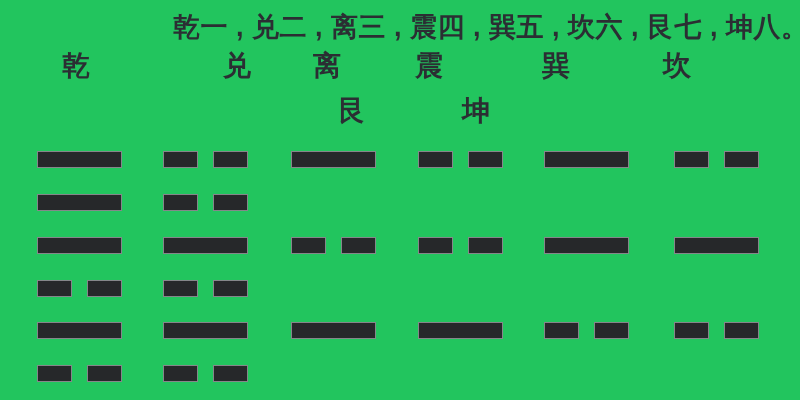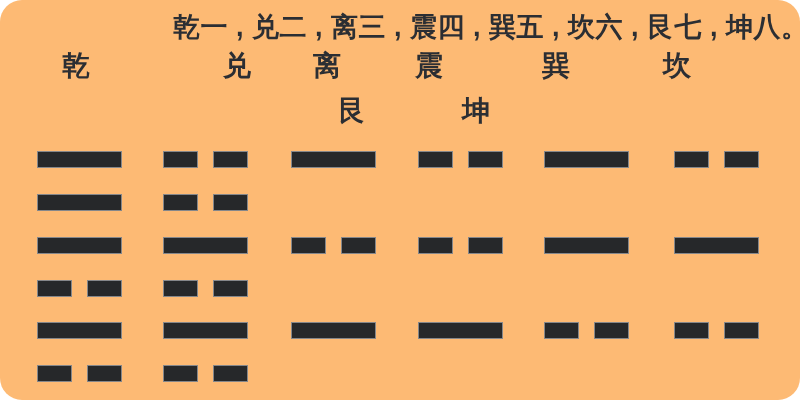--- a/index.html
+++ b/index.html
@@ -29,21 +29,21 @@
   .bar{
     position:absolute;
     top:0;height:100%;
     box-sizing:border-box;
     border:1px solid #85878a;
   }
 </style>
 </head>
 <body>
 
-<div class="page" style="background: #fdba74; color: rgb(43, 46, 51); border-radius: 22px;">
+<div class="page" style="background: #22c55e; color: rgb(43, 46, 51);">
   <div class="title">乾一 , 兑二 , 离三 , 震四 , 巽五 , 坎六 , 艮七 , 坤八。</div>
   <div>
       <div class="cjk-label" style="left: 62px; top: 52px;">乾</div>
       <div class="cjk-label" style="left: 223px; top: 52px;">兑</div>
       <div class="cjk-label" style="left: 313px; top: 52px;">离</div>
       <div class="cjk-label" style="left: 415px; top: 52px;">震</div>
       <div class="cjk-label" style="left: 542px; top: 52px;">巽</div>
       <div class="cjk-label" style="left: 663px; top: 52px;">坎</div>
       <div class="cjk-label" style="left: 338px; top: 97px;">艮</div>
       <div class="cjk-label" style="left: 462px; top: 97px;">坤</div>

